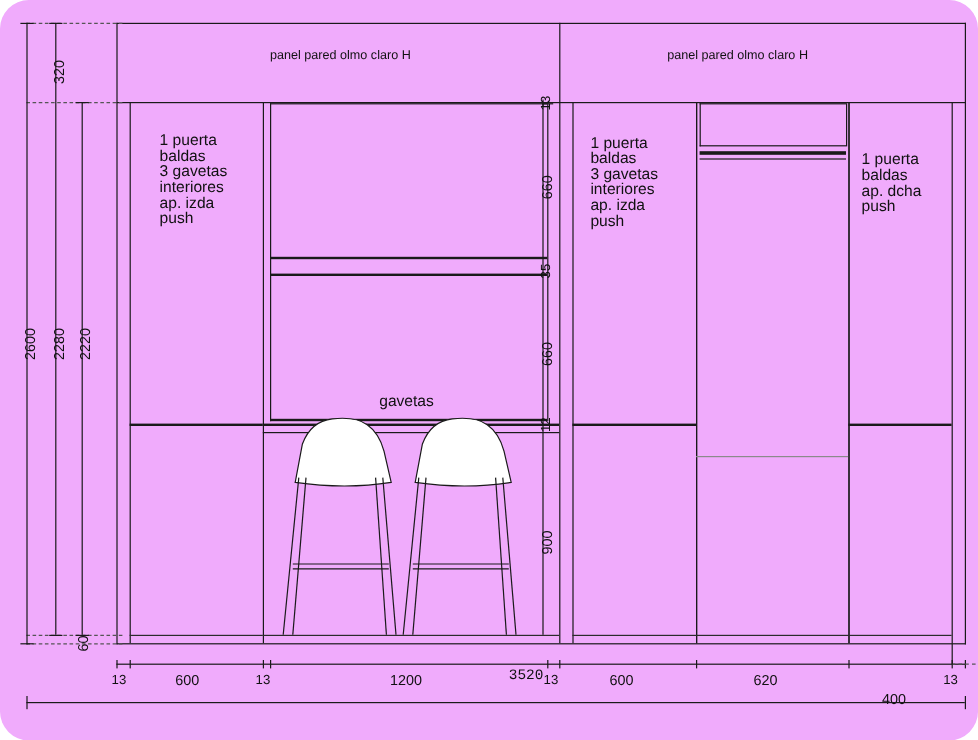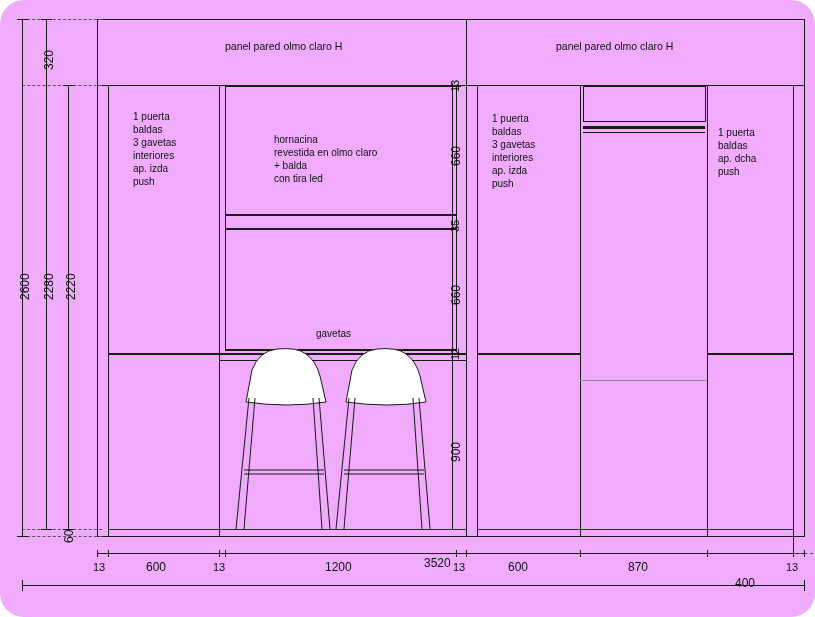--- a/index.html
+++ b/index.html
@@ -3,21 +3,21 @@
 <meta charset="utf-8">
 <style>
   html,body{margin:0;padding:0;background:#ffffff;}
   body{font-family:"Liberation Sans", sans-serif;color:#111;}
   #root{position:relative;width:815px;height:617px;overflow:hidden;background:#f0abfc;border-radius:24px;}
   .ln{position:absolute;background:#1a1a1a;}
   .h{height:1px;}
   .v{width:1px;}
   .thin{background:#2b2b2b;}
   .grey{background:#8a8a8a;}
-  .txt{position:absolute;font-size:10px;line-height:13px;color:#111;white-space:pre;}
+  .txt{position:absolute;font-size:13px;line-height:13px;color:#111;white-space:pre;}
   .dim{position:absolute;font-size:12px;color:#111;white-space:pre;}
   .dimv{position:absolute;font-size:12px;color:#111;white-space:pre;transform-origin:0 0;transform:rotate(-90deg);}
   .lbl{position:absolute;font-size:10.5px;color:#111;white-space:pre;}
   .dash{position:absolute;height:0;border-top:1px dashed #555;}
   .tick{position:absolute;background:#1a1a1a;width:1px;height:7px;}
   svg.icons{position:absolute;left:0;top:0;width:815px;height:617px;overflow:visible;pointer-events:none;}
 </style>
 </head>
 <body>
 
@@ -94,24 +94,20 @@
 
   <div class="lbl" style="left:225px;top:40px;">panel pared olmo claro H</div>
   <div class="lbl" style="left:556px;top:40px;">panel pared olmo claro H</div>
 
   <div class="txt" style="left:133px;top:110px;">1 puerta
 baldas
 3 gavetas
 interiores
 ap. izda
 push</div>
-  <div class="txt" style="left:274px;top:133px;">hornacina
-revestida en olmo claro
-+ balda
-con tira led</div>
   <div class="txt" style="left:492px;top:112px;">1 puerta
 baldas
 3 gavetas
 interiores
 ap. izda
 push</div>
   <div class="txt" style="left:718px;top:126px;">1 puerta
 baldas
 ap. dcha
 push</div>
@@ -164,25 +160,25 @@
   <div class="tick" style="left:707px;top:550px;"></div>
   <div class="tick" style="left:793px;top:550px;"></div>
   <div class="tick" style="left:804px;top:550px;"></div>
 
   <div class="dim" style="left:93px;top:561px;font-size:11px;">13</div>
   <div class="dim" style="left:146px;top:560px;">600</div>
   <div class="dim" style="left:213px;top:561px;font-size:11px;">13</div>
   <div class="dim" style="left:325px;top:560px;">1200</div>
   <div class="dim" style="left:453px;top:561px;font-size:11px;">13</div>
   <div class="dim" style="left:508px;top:560px;">600</div>
-  <div class="dim" style="left:628px;top:560px;">870</div>
+  <div class="dim" style="left:628px;top:560px;">620</div>
   <div class="dim" style="left:735px;top:576px;">400</div>
   <div class="dim" style="left:786px;top:561px;font-size:11px;">13</div>
 
   <div class="ln h" style="left:22px;top:585px;width:782px;height:1px;"></div>
   <div class="ln v" style="left:22px;top:580px;height:11px;"></div>
   <div class="ln v" style="left:804px;top:580px;height:11px;"></div>
-  <div class="dim" style="left:424px;top:556px;">3520</div>
+  <div class="dim" style="left:424px;top:556px;font-family:Liberation Mono, monospace;">3520</div>
 
   <div class="dash" style="left:793px;top:553px;width:20px;"></div>
   <div class="ln v" style="left:793px;top:536px;height:18px;"></div>
 
 </div>
 
 </body></html>

